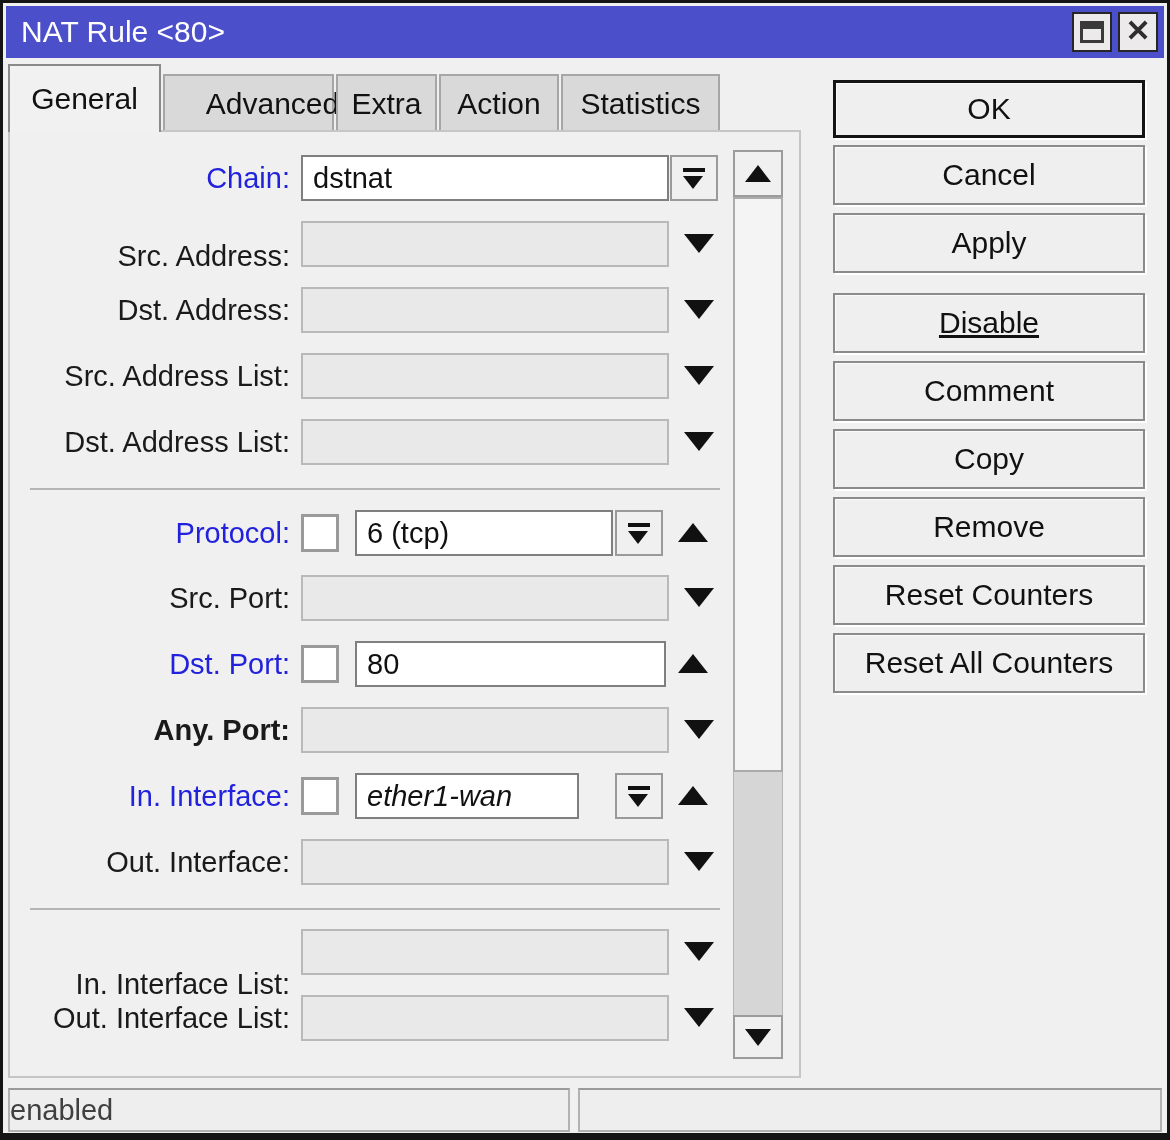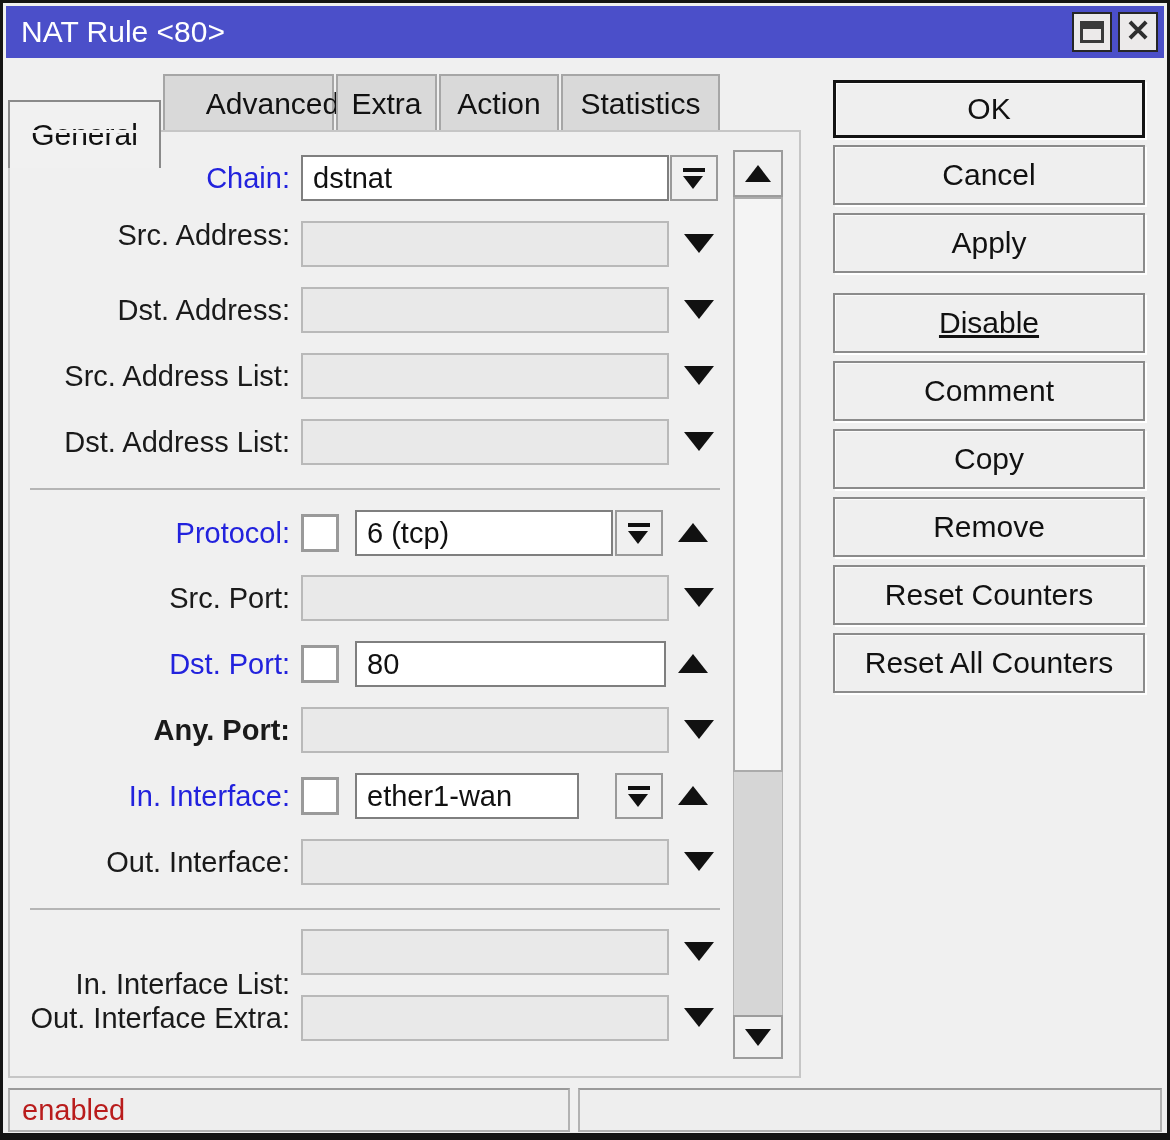--- a/index.html
+++ b/index.html
@@ -31,21 +31,21 @@
   .max-glyph { width:24px; height:22px; border:3px solid #3a3a3a; border-top-width:8px; background:#eceaea; }
   .close-glyph { font-size:30px; font-weight:bold; color:#2e2e2e; line-height:1; margin-top:-2px; }
 
   
   .tab {
     position:absolute; display:flex; align-items:center; justify-content:center;
     font-size:30px; color:#111;
   }
   .tab.active {
     top:64px; height:68px; background:#f1f1f1;
-    border:2px solid #8a8a8a; border-bottom:none; z-index:3;margin-top:36px;
+    border:2px solid #8a8a8a; border-bottom:none; z-index:3;
   }
   .tab.inactive {
     top:74px; height:57px; background:#d9d9d9;
     border:2px solid #a6a6a6; border-bottom:none; z-index:1;
   }
   .tab-general    { left:8px;   width:153px; }
   .tab-advanced   { left:163px; width:171px;padding-left:48px; }
   .tab-extra      { left:336px; width:101px; }
   .tab-action     { left:439px; width:120px;text-align:right; }
   .tab-statistics { left:561px; width:159px; }
@@ -107,21 +107,21 @@
     box-shadow: 2px 2px 0 rgba(255,255,255,.95), inset 1px 1px 0 #fbfbfb;
     display:flex; align-items:center; justify-content:center;
     font-size:30px; color:#111;
   }
   .abtn.default { border:3px solid #141414; height:58px; }
 
   
   .status-box {
     position:absolute; top:1088px; height:44px; background:#eeeeee;
     border:2px solid #b2b2b2; border-top-color:#9a9a9a;
-    font-size:29px; color:#b91c1c; display:flex; align-items:center; padding-left:12px;
+    font-size:29px; color:#404040; display:flex; align-items:center; 
   }
   .status-left  { left:8px;   width:562px; }
   .status-right { left:578px; width:584px; }
 </style>
 </head>
 <body>
 
 <div class="window">
 
   <div class="titlebar">
@@ -155,21 +155,21 @@
 
   <div class="flabel set" style="top:155px;">Chain:</div>
   <input class="in-white" style="left: 301px; top: 155px; width: 368px;" value="dstnat">
   <div class="dd-btn" style="left:670px; top:155px;">
     <div>
         <div class="dd-bar"></div>
         <div class="dd-tri"></div>
       </div>
   </div>
 
-  <div class="flabel" style="top:212px;text-align:right;">Src. Address:</div>
+  <div class="flabel" style="top:233px;text-align:right;">Src. Address:</div>
   <input class="in-grey" style="left: 301px; top: 221px; width: 368px;" disabled="">
   <div class="tri down" style="left:684px; top:234px;"></div>
 
   <div class="flabel" style="top:287px;">Dst. Address:</div>
   <input class="in-grey" style="left: 301px; top: 287px; width: 368px;" disabled="">
   <div class="tri down" style="left:684px; top:300px;"></div>
 
   <div class="flabel" style="top:353px;">Src. Address List:</div>
   <input class="in-grey" style="left: 301px; top: 353px; width: 368px;" disabled="">
   <div class="tri down" style="left:684px; top:366px;"></div>
@@ -199,40 +199,40 @@
   <div class="cbx" style="left:301px; top:645px;"></div>
   <input class="in-white" style="left: 355px; top: 641px; width: 311px;" value="80">
   <div class="tri up" style="left:678px; top:654px;"></div>
 
   <div class="flabel" style="top:707px;font-weight:bold;">Any. Port:</div>
   <input class="in-grey" style="left: 301px; top: 707px; width: 368px;" disabled="">
   <div class="tri down" style="left:684px; top:720px;"></div>
 
   <div class="flabel set" style="top:773px;">In. Interface:</div>
   <div class="cbx" style="left:301px; top:777px;"></div>
-  <input class="in-white" style="left: 355px; top: 773px; width: 224px;" value="ether1-wan">
+  <input class="in-white" style="left: 355px; top: 773px; width: 224px; font-style: italic;" value="ether1-wan">
   <div class="dd-btn" style="left:615px; top:773px;">
     <div>
         <div class="dd-bar"></div>
         <div class="dd-tri"></div>
       </div>
   </div>
   <div class="tri up" style="left:678px; top:786px;"></div>
 
   <div class="flabel" style="top:839px;">Out. Interface:</div>
   <input class="in-grey" style="left: 301px; top: 839px; width: 368px;" disabled="">
   <div class="tri down" style="left:684px; top:852px;"></div>
 
   <div class="sep" style="top:908px;"></div>
 
   <div class="flabel" style="top:929px;margin-top:32px;">In. Interface List:</div>
   <input class="in-grey" style="left: 301px; top: 929px; width: 368px;" disabled="">
   <div class="tri down" style="left:684px; top:942px;"></div>
 
-  <div class="flabel" style="top:995px;">Out. Interface Extra:</div>
+  <div class="flabel" style="top:995px;">Out. Interface List:</div>
   <input class="in-grey" style="left: 301px; top: 995px; width: 368px;" disabled="">
   <div class="tri down" style="left:684px; top:1008px;"></div>
 
   <div class="sb-btn" style="top:150px; height:47px;">
     <div class="sb-arrow-up"></div>
   </div>
   <div class="sb-thumb"></div>
   <div class="sb-track"></div>
   <div class="sb-btn" style="top:1015px; height:44px;">
     <div class="sb-arrow-down"></div>

